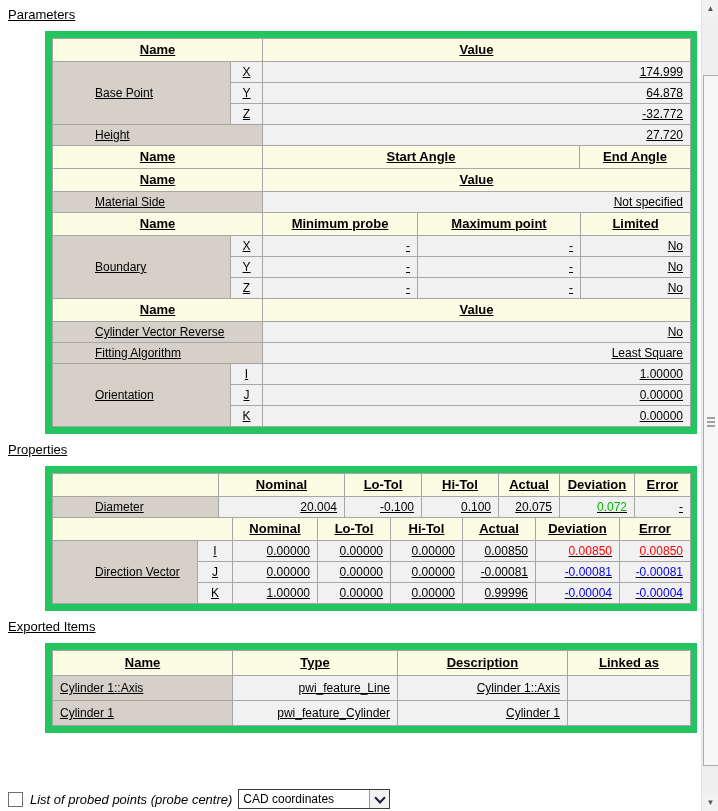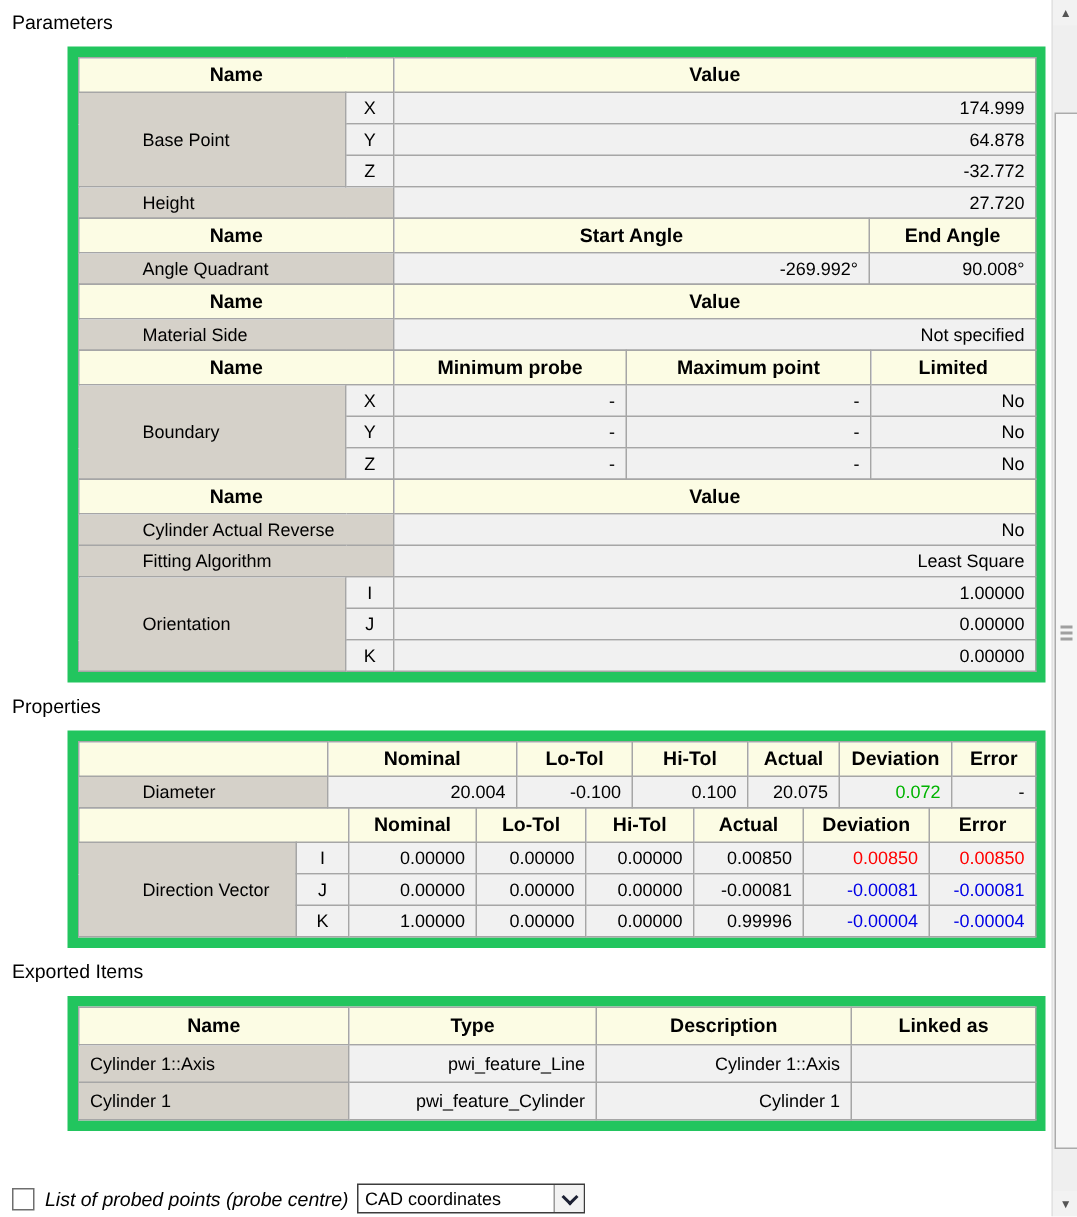--- a/index.html
+++ b/index.html
@@ -1,20 +1,20 @@
 <!DOCTYPE html>
 <html><head>
 <meta charset="utf-8">
 <style>
   html,body{margin:0;padding:0;}
   body{
     width:718px;height:811px;position:relative;overflow:hidden;
     background:#ffffff;font-family:"Liberation Sans", sans-serif;color:#000;
   }
-  .content{position:absolute;left:0;top:0;width:700px;}
+  .content{position:absolute;left:0;top:0;width:700px;text-decoration:underline;}
   .section-label{font-size:13px;margin:7px 0 9px 8px;}
   .section-label.later{margin-top:8px;}
   .block{margin-left:45px;width:638px;border:7px solid #22c55e;}
   table{border-collapse:collapse;table-layout:fixed;width:638px;}
   table + table{margin-top:-1px;}
   td{
     border:1px solid #a6a6a6;font-size:12px;line-height:14px;
     padding:3px 7px;overflow:hidden;white-space:nowrap;
   }
   td.hdr{background:#fcfce4;font-weight:bold;text-align:center;font-size:13px;padding:4px 6px;}
@@ -97,25 +97,20 @@
           <col style="width:210px">
           <col style="width:317px">
           <col style="width:111px">
         </colgroup>
       <tbody>
           <tr>
         <td class="hdr">Name</td>
         <td class="hdr">Start Angle</td>
         <td class="hdr">End Angle</td>
       </tr>
-      <tr>
-        <td class="name">Angle Quadrant</td>
-        <td class="val">-269.992°</td>
-        <td class="val">90.008°</td>
-      </tr>
     </tbody>
       </table>
 
     <table>
       <colgroup>
           <col style="width:210px">
           <col style="width:428px">
         </colgroup>
       <tbody>
           <tr>
@@ -171,21 +166,21 @@
           <col style="width:178px">
           <col style="width:32px">
           <col style="width:428px">
         </colgroup>
       <tbody>
           <tr>
         <td class="hdr" colspan="2">Name</td>
         <td class="hdr">Value</td>
       </tr>
       <tr>
-        <td class="name" colspan="2">Cylinder Actual Reverse</td>
+        <td class="name" colspan="2">Cylinder Vector Reverse</td>
         <td class="val">No</td>
       </tr>
       <tr>
         <td class="name" colspan="2">Fitting Algorithm</td>
         <td class="val">Least Square</td>
       </tr>
       <tr>
         <td class="name" rowspan="3">Orientation</td>
         <td class="sub">I</td>
         <td class="val">1.00000</td>

